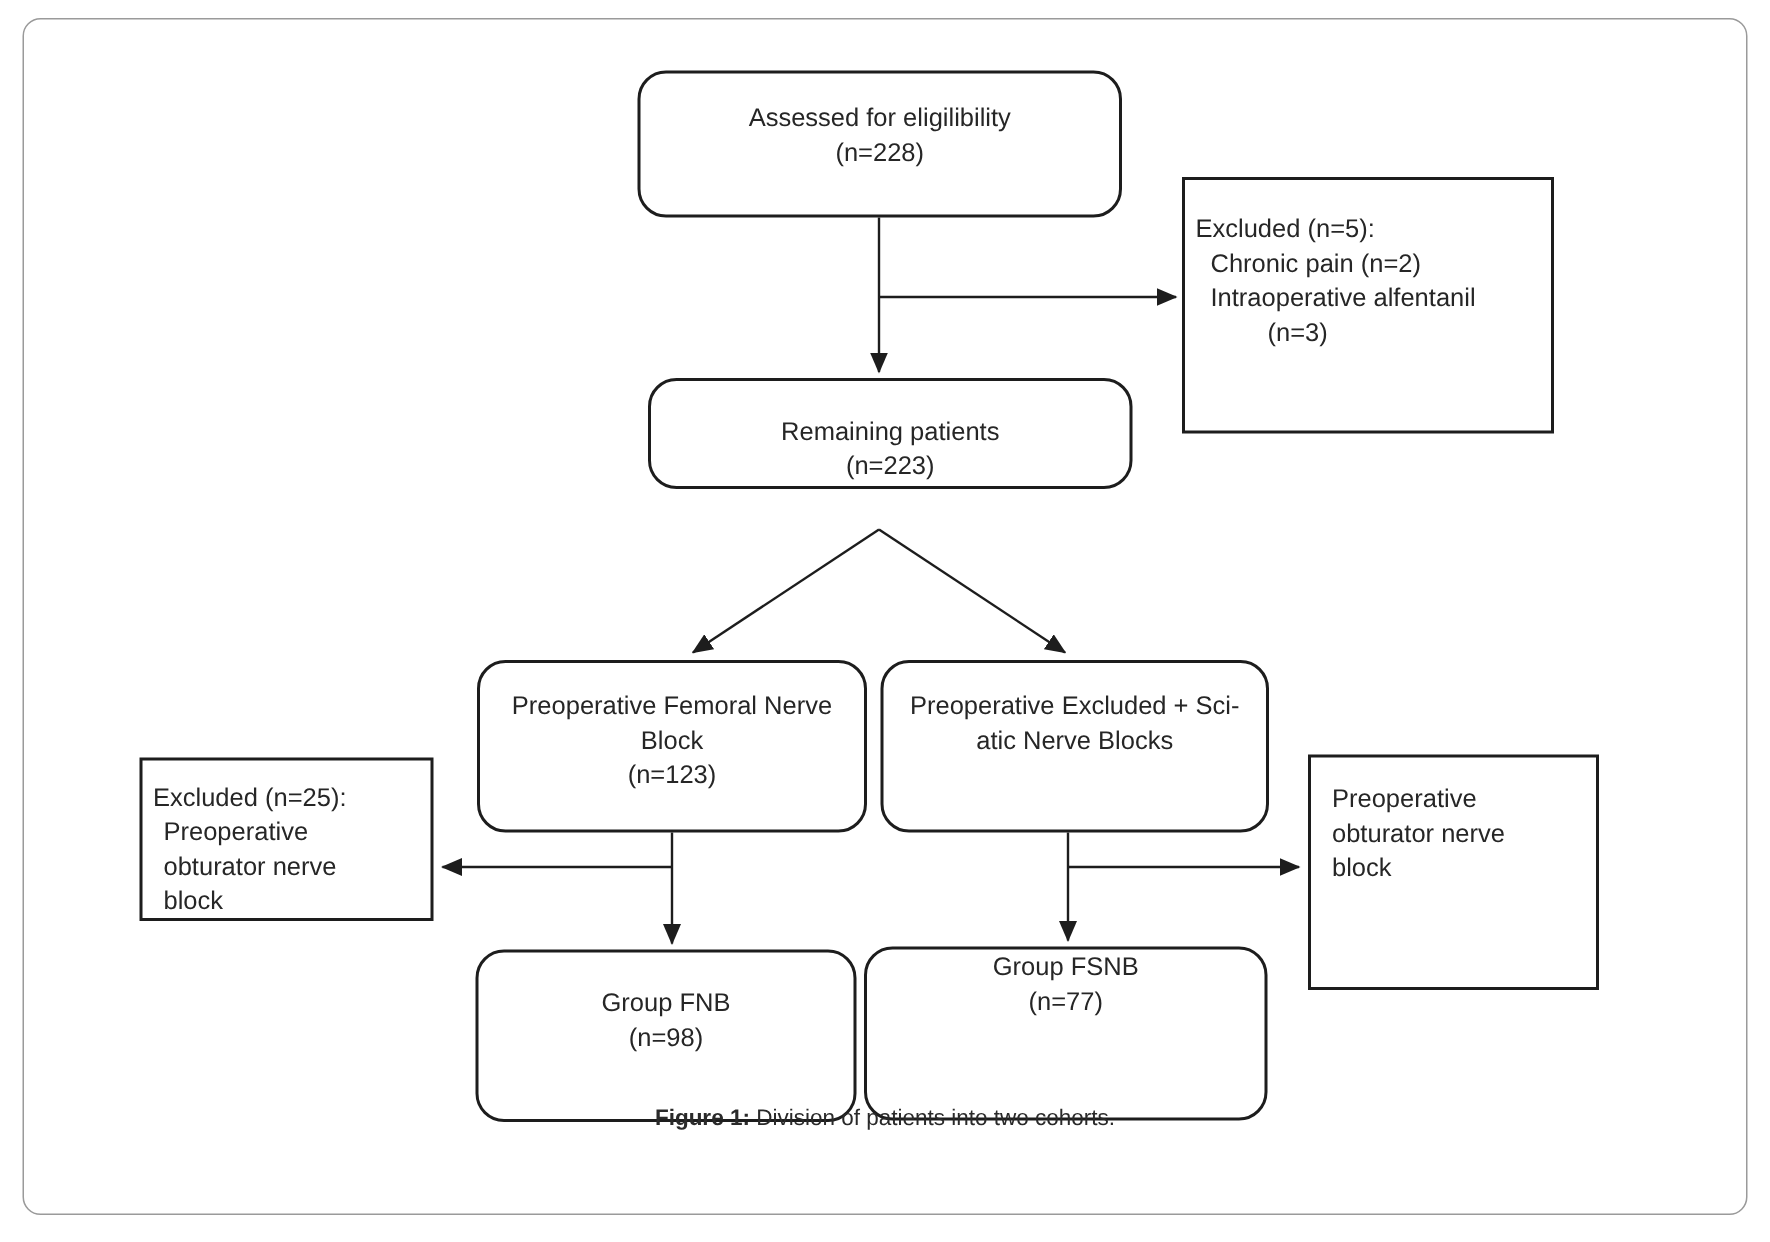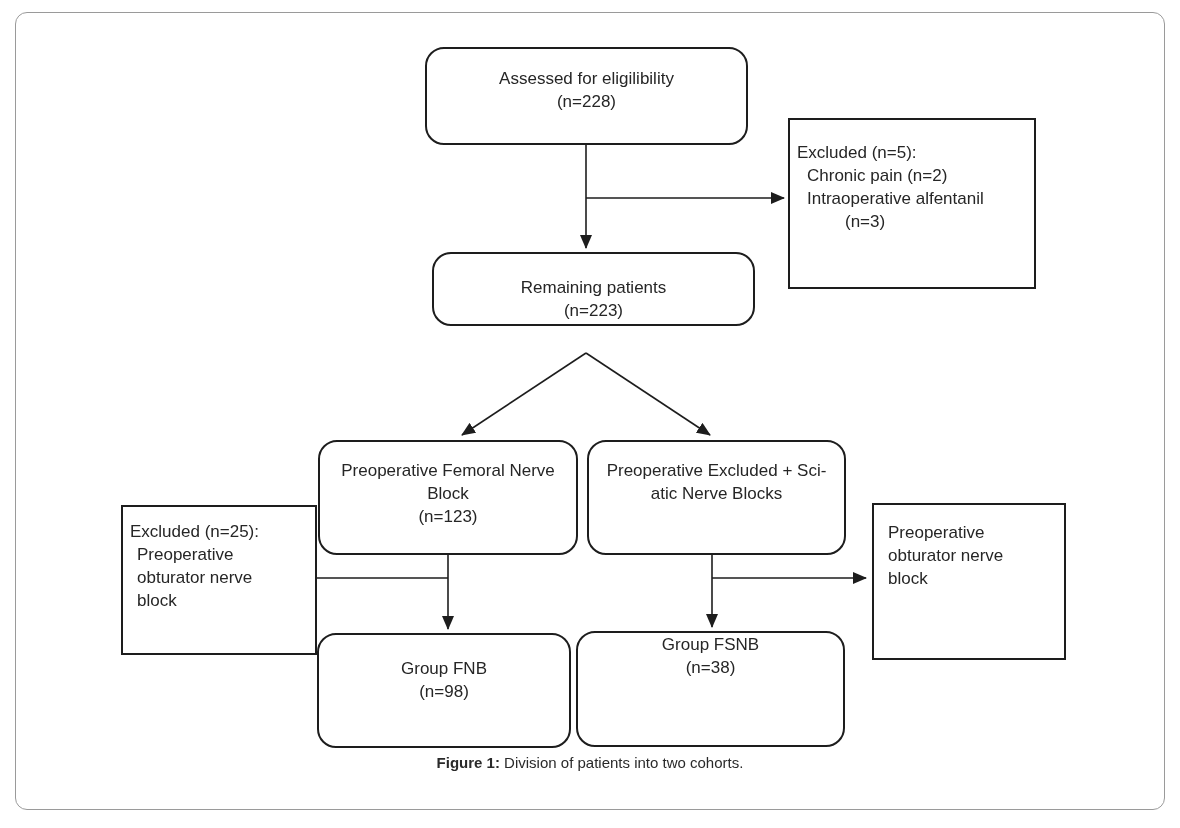--- a/index.html
+++ b/index.html
@@ -43,21 +43,21 @@
     position: absolute;
     left: 0;
     top: 0;
     width: 1180px;
     height: 828px;
     pointer-events: none;
   }
   .caption {
     position: absolute;
     left: 0;
-    top: 753px;
+    top: 736px;
     width: 1180px;
     text-align: center;
     font-size: 15px;
     line-height: 20px;
     color: #2a2a2a;
   }
   .caption .bold { font-weight: bold; }
 </style>
 </head>
 <body>
@@ -103,40 +103,40 @@
     <div class="line">Preoperative Femoral Nerve</div>
     <div class="line">Block</div>
     <div class="line">(n=123)</div>
   </div>
 
   <div class="box centered" style="left:587px; top:440px; width:259px; height:115px; padding-top:17px;">
     <div class="line">Preoperative Excluded + Sci-</div>
     <div class="line">atic Nerve Blocks</div>
   </div>
 
-  <div class="box" style="left:93px; top:505px; width:196px; height:150px; padding-top:13px; padding-left:7px;margin-left:28px;">
+  <div class="box" style="left:93px; top:505px; width:196px; height:109px; padding-top:13px; padding-left:7px;">
     <div class="line">Excluded (n=25):</div>
     <div class="line indent-xs">Preoperative</div>
     <div class="line indent-xs">obturator nerve</div>
     <div class="line indent-xs">block</div>
   </div>
 
   <div class="box" style="left:872px; top:503px; width:194px; height:157px; padding-top:16px; padding-left:7px;">
     <div class="line indent-xs">Preoperative</div>
     <div class="line indent-xs">obturator nerve</div>
     <div class="line indent-xs">block</div>
   </div>
 
   <div class="box centered" style="left:317px; top:633px; width:254px; height:115px; padding-top:22px;">
     <div class="line">Group FNB</div>
     <div class="line">(n=98)</div>
   </div>
 
   <div class="box centered" style="left:576px; top:631px; width:269px; height:116px; ">
     <div class="line">Group FSNB</div>
-    <div class="line">(n=38)</div>
+    <div class="line">(n=77)</div>
   </div>
 
   <div class="caption">
     <span class="bold">Figure 1:</span><span> Division of patients into two cohorts.</span>
   </div>
 
 </div>
 
 </body></html>

